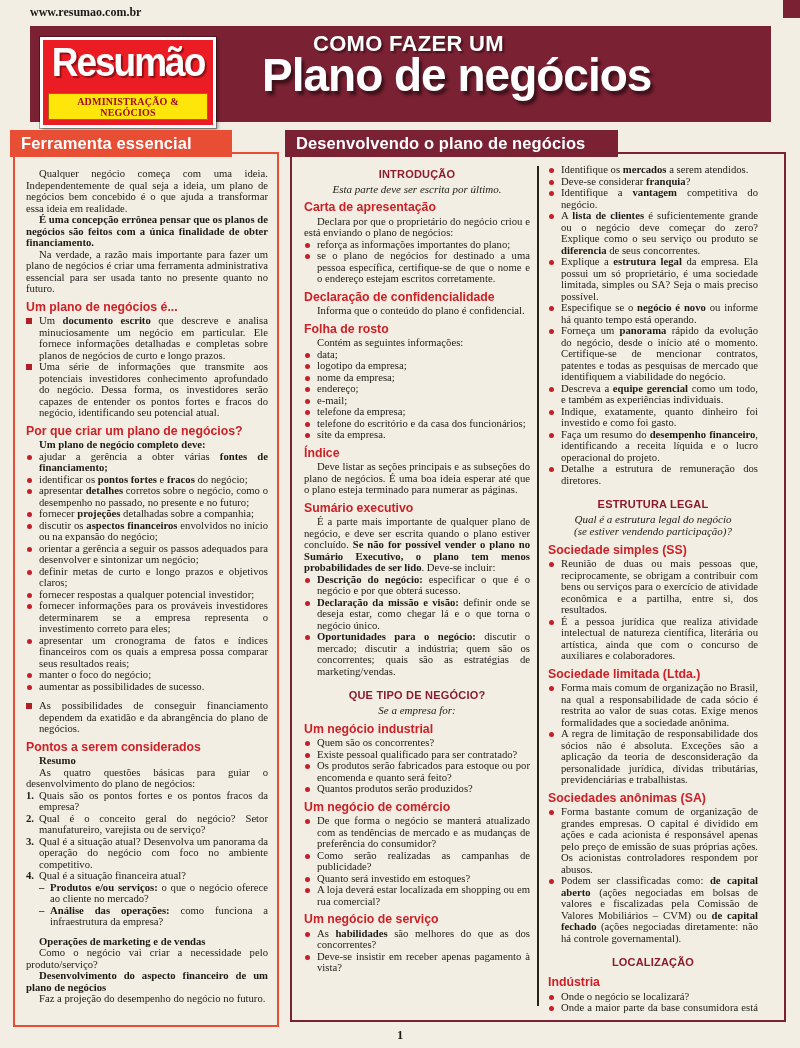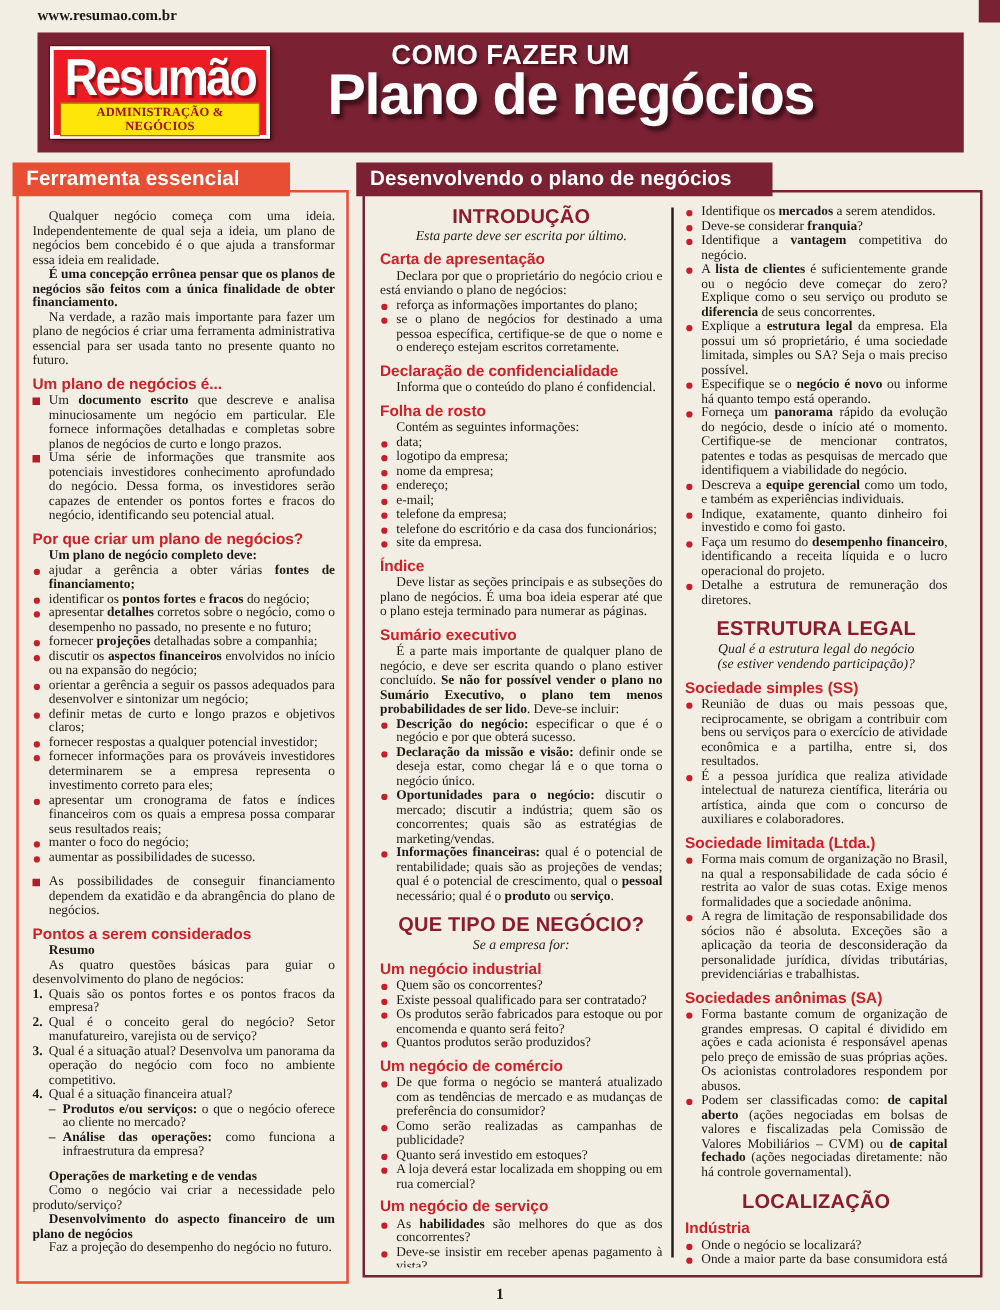--- a/index.html
+++ b/index.html
@@ -15,21 +15,21 @@
   }
   .corner-mark {
     position:absolute; top:0; right:0; width:17px; height:18px;
     background:var(--banner,#7a2133);
   }
   .banner {
     position:absolute; left:30px; top:26px; width:741px; height:96px;
     background:var(--banner,#7a2133);
   }
   .logo {
-    position:absolute; left:10px; top:11px; width:176px; height:74px;
+    position:absolute; left:10px; top:11px; width:176px; height:91px;
     background:var(--logo-red,#ec1c24);
     border:3px solid #fff;
     box-shadow:0 0 0 1px rgba(0,0,0,.3), 2px 2px 3px rgba(0,0,0,.35);
     display:flex; flex-direction:column;
   }
   .logo-title {
     font-family:"Liberation Sans", sans-serif; font-weight:bold; color:#fff;
     font-size:37px; line-height:42px; letter-spacing:-2px; text-align:center;
     transform:scaleY(1.12); transform-origin:50% 20%;
     text-shadow:2px 2px 1px rgba(0,0,0,.4);
@@ -79,21 +79,21 @@
   
   .blk-p { font-size:10.7px; line-height:11.5px; text-align:justify; text-indent:13px; }
   .blk-p.bold { font-weight:bold; }
   .blk-h {
     font-family:"Liberation Sans", sans-serif; font-weight:bold;
     color:var(--heading-red,#cc2127); font-size:12.3px; line-height:13.5px;
     margin:6px 0 1px;
   }
   .blk-title {
     font-family:"Liberation Sans", sans-serif; font-weight:bold;
-    color:var(--center-title,#8d1b2b); font-size:16px; line-height:16px;
+    color:var(--center-title,#8d1b2b); font-size:11px; line-height:16px;
     text-align:center; margin:10px 0 1px; letter-spacing:.2px;
   }
   .blk-title:first-child { margin-top:2px; }
   .blk-sub {
     font-style:italic; text-align:center; font-size:11px; line-height:12.3px;
     white-space:pre-line; margin-bottom:3px;
   }
   .gap { height:8px; }
   .li { display:flex; font-size:10.7px; line-height:11.5px; }
   .li .mk { flex:0 0 13px; }
@@ -288,24 +288,20 @@
         <div class="tx"><b>Descrição do negócio:</b> especificar o que é o negócio e por que obterá sucesso.</div>
       </div>
       <div class="li">
         <span class="mk dot"></span>
         <div class="tx"><b>Declaração da missão e visão:</b> definir onde se deseja estar, como chegar lá e o que torna o negócio único.</div>
       </div>
       <div class="li">
         <span class="mk dot"></span>
         <div class="tx"><b>Oportunidades para o negócio:</b> discutir o mercado; discutir a indústria; quem são os concorrentes; quais são as estratégias de marketing/vendas.</div>
       </div>
-      <div class="li">
-        <span class="mk dot"></span>
-        <div class="tx"><b>Informações financeiras:</b> qual é o potencial de rentabilidade; quais são as projeções de vendas; qual é o potencial de crescimento, qual o <b>pessoal</b> necessário; qual é o <b>produto</b> ou <b>serviço</b>.</div>
-      </div>
       <div class="blk-title">QUE TIPO DE NEGÓCIO?</div>
       <div class="blk-sub">Se a empresa for:</div>
       <div class="blk-h">Um negócio industrial</div>
       <div class="li">
         <span class="mk dot"></span>
         <div class="tx">Quem são os concorrentes?</div>
       </div>
       <div class="li">
         <span class="mk dot"></span>
         <div class="tx">Existe pessoal qualificado para ser contratado?</div>

